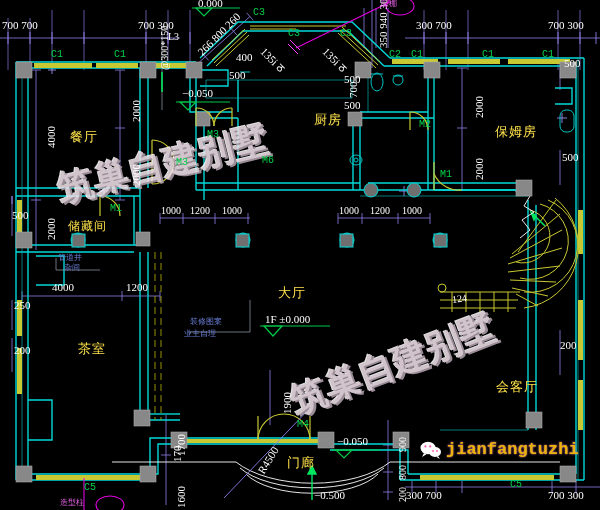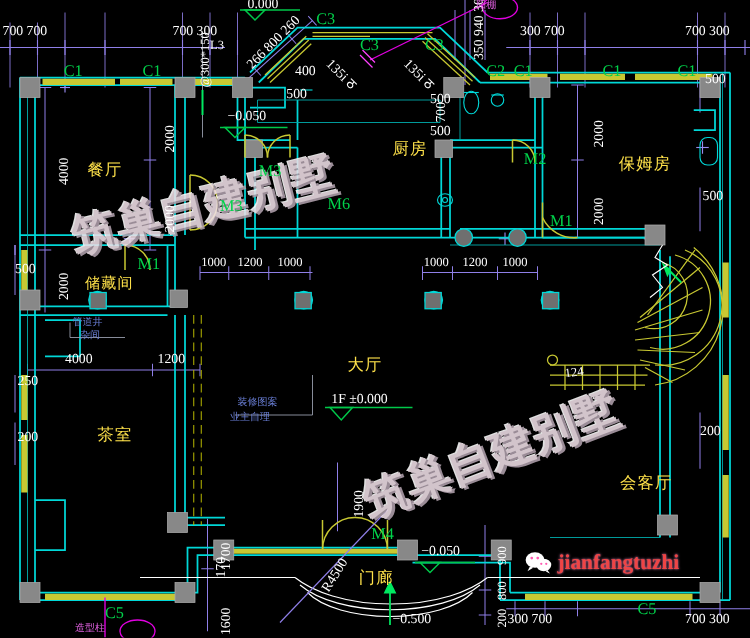--- a/index.html
+++ b/index.html
@@ -5,32 +5,32 @@
 <style>
   html,body{margin:0;padding:0;background:#000;}
   body{width:600px;height:510px;overflow:hidden;font-family:"Liberation Sans",sans-serif;}
   #stage{position:relative;width:600px;height:510px;background:#000;overflow:hidden;}
   svg.layer{position:absolute;left:0;top:0;width:600px;height:510px;overflow:visible;}
   .txt{position:absolute;white-space:nowrap;line-height:1;pointer-events:none;}
   .dim{color:#ffffff;font-size:11px;font-family:"Liberation Serif",serif;}
   .dim-s{color:#ffffff;font-size:10px;font-family:"Liberation Serif",serif;}
   .room{color:#ffe24a;font-size:12px;font-family:"DejaVu Sans",sans-serif;letter-spacing:1px;}
   .room-b{color:#ffe24a;font-size:13px;font-family:"DejaVu Sans",sans-serif;letter-spacing:1px;}
-  .tag{color:#00d24a;font-size:13px;font-family:Liberation Serif, serif;}
+  .tag{color:#00d24a;font-size:10px;font-family:Liberation Mono, monospace;}
   .elev{color:#ffffff;font-size:11px;font-family:"Liberation Serif",serif;}
   .note{color:#6a7fd6;font-size:8px;font-family:Liberation Sans, sans-serif;}
   .rot90{transform:rotate(-90deg);transform-origin:0 0;}
   .rot45{transform:rotate(-45deg);transform-origin:0 0;}
   .rot-45{transform:rotate(45deg);transform-origin:0 0;}
   .rot60{transform:rotate(-58deg);transform-origin:0 0;}
   .wm{position:absolute;pointer-events:none;color:#f0e0e8;
       font-family:"DejaVu Sans",sans-serif;font-weight:bold;opacity:.88;
       text-shadow:2px 2px 0 #b0a0ac, -1px -1px 0 #fff;}
   #logo{position:absolute;left:420px;top:440px;display:flex;align-items:center;gap:4px;}
-  #logo .lg{color:#ef4444;font-family:Liberation Serif, serif;font-weight:bold;
+  #logo .lg{color:#eab308;font-family:Liberation Mono, monospace;font-weight:bold;
      font-size:17px;letter-spacing:0px;text-shadow:0 0 2px #ff90c8;}
   .wxi{width:22px;height:18px;position:relative;}
 </style>
 </head>
 <body>
 
 <div id="stage">
 
   <svg class="layer" viewBox="0 0 600 510">
     <defs>

